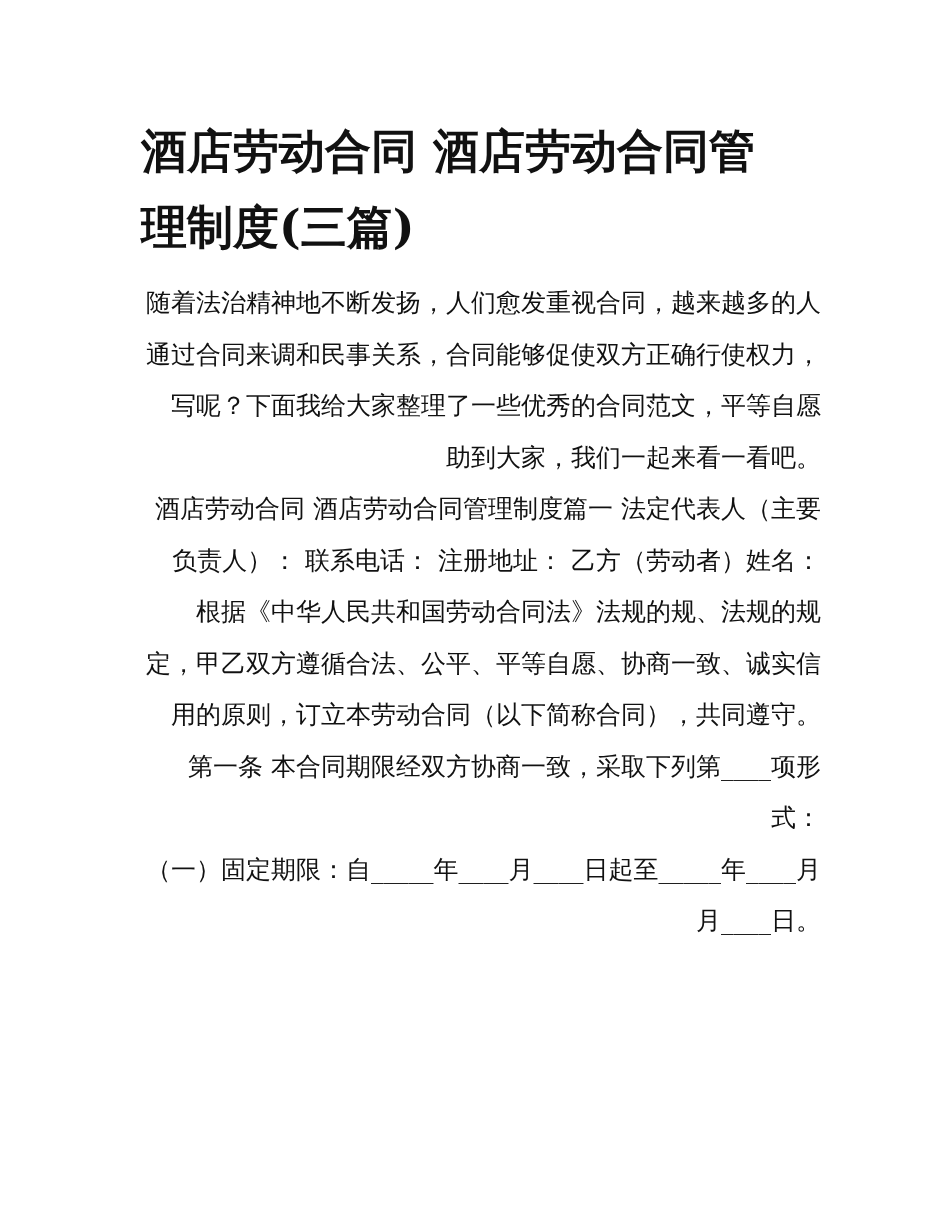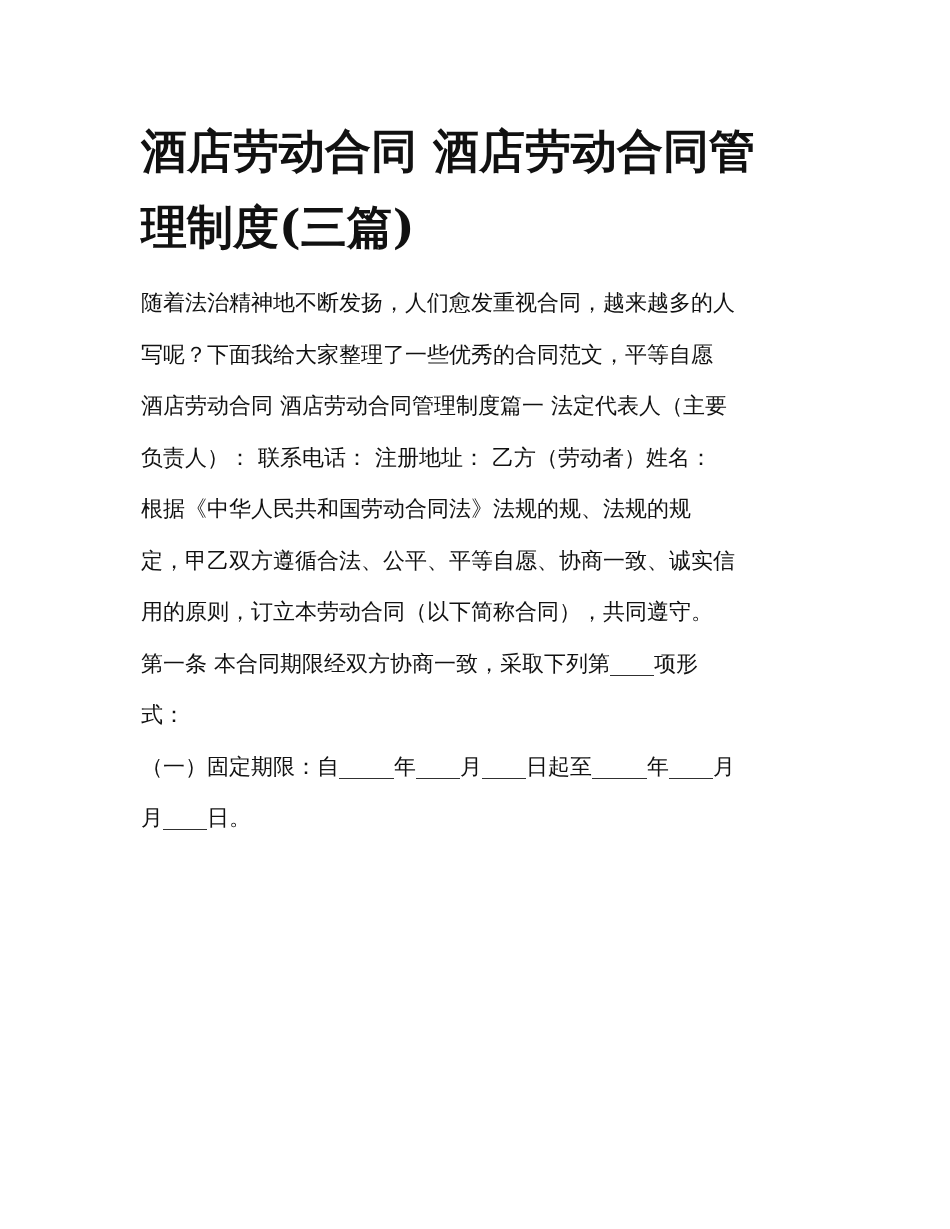--- a/index.html
+++ b/index.html
@@ -38,37 +38,40 @@
     }
     .body-text {
       position: absolute;
       left: 0;
       top: 277px;
       width: 680px;
     }
     .line {
       display: block;
       white-space: nowrap;
-      font-size: 22px;
+      font-size: 25px;
       height: 51.5px;
       line-height: 51.5px;
+      text-align: right;
     }
   </style>
 </head>
 <body>
 
 <div class="page">
   <h1 class="title">
     <span class="title-line">酒店劳动合同 酒店劳动合同管</span>
     <span class="title-line">理制度(三篇)</span>
   </h1>
 
   <div class="body-text">
     <span class="line">随着法治精神地不断发扬，人们愈发重视合同，越来越多的人</span>
+    <span class="line">通过合同来调和民事关系，合同能够促使双方正确行使权力，</span>
     <span class="line">写呢？下面我给大家整理了一些优秀的合同范文，平等自愿</span>
+    <span class="line">助到大家，我们一起来看一看吧。</span>
     <span class="line">酒店劳动合同 酒店劳动合同管理制度篇一 法定代表人（主要</span>
     <span class="line">负责人）： 联系电话： 注册地址： 乙方（劳动者）姓名：</span>
     <span class="line">根据《中华人民共和国劳动合同法》法规的规、法规的规</span>
     <span class="line">定，甲乙双方遵循合法、公平、平等自愿、协商一致、诚实信</span>
     <span class="line">用的原则，订立本劳动合同（以下简称合同），共同遵守。</span>
     <span class="line">第一条 本合同期限经双方协商一致，采取下列第____项形</span>
     <span class="line">式：</span>
     <span class="line">（一）固定期限：自_____年____月____日起至_____年____月</span>
     <span class="line">月____日。</span>
   </div>

